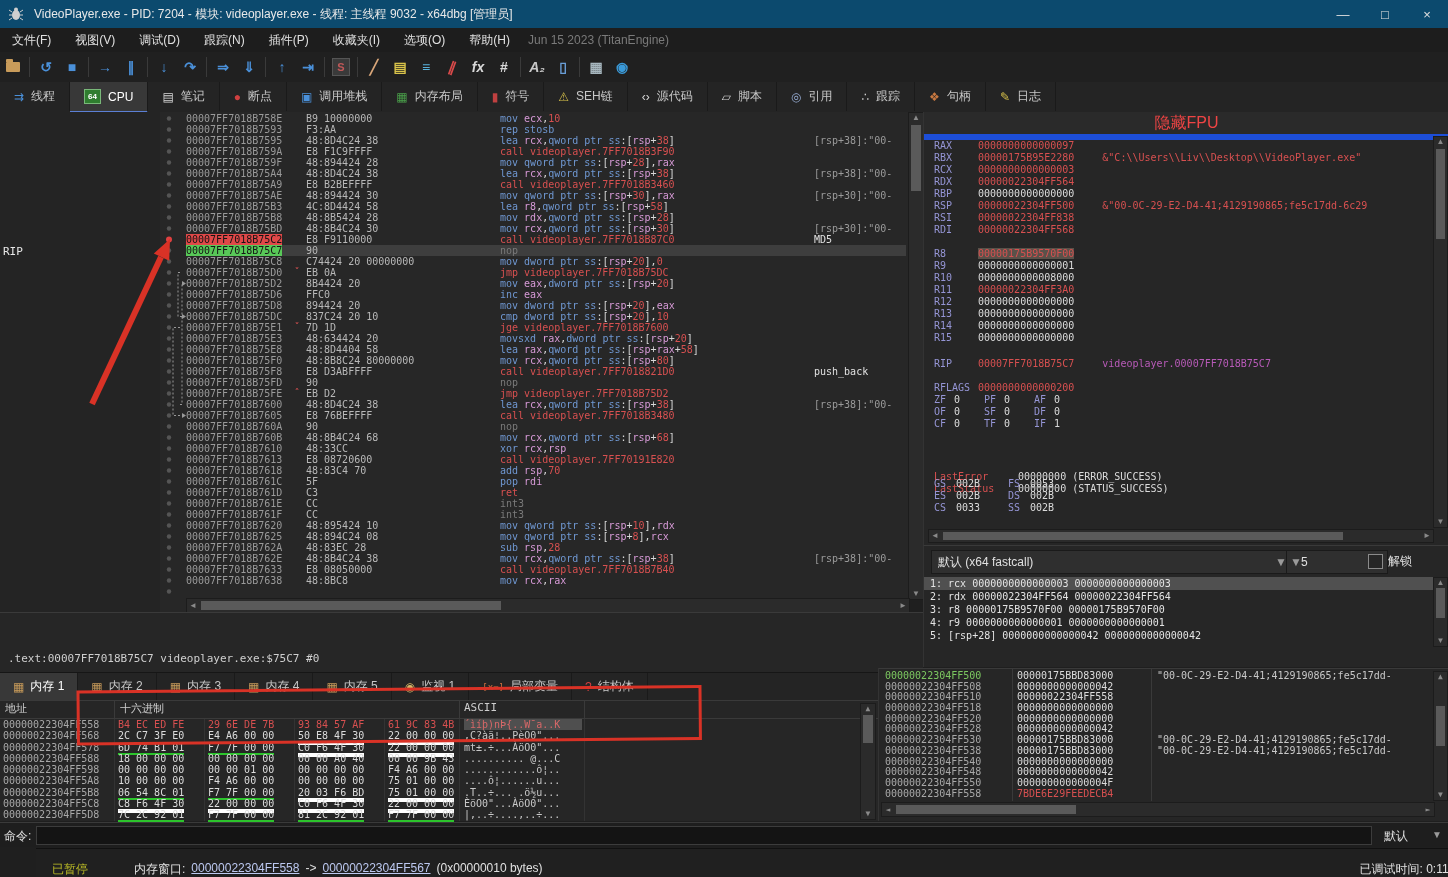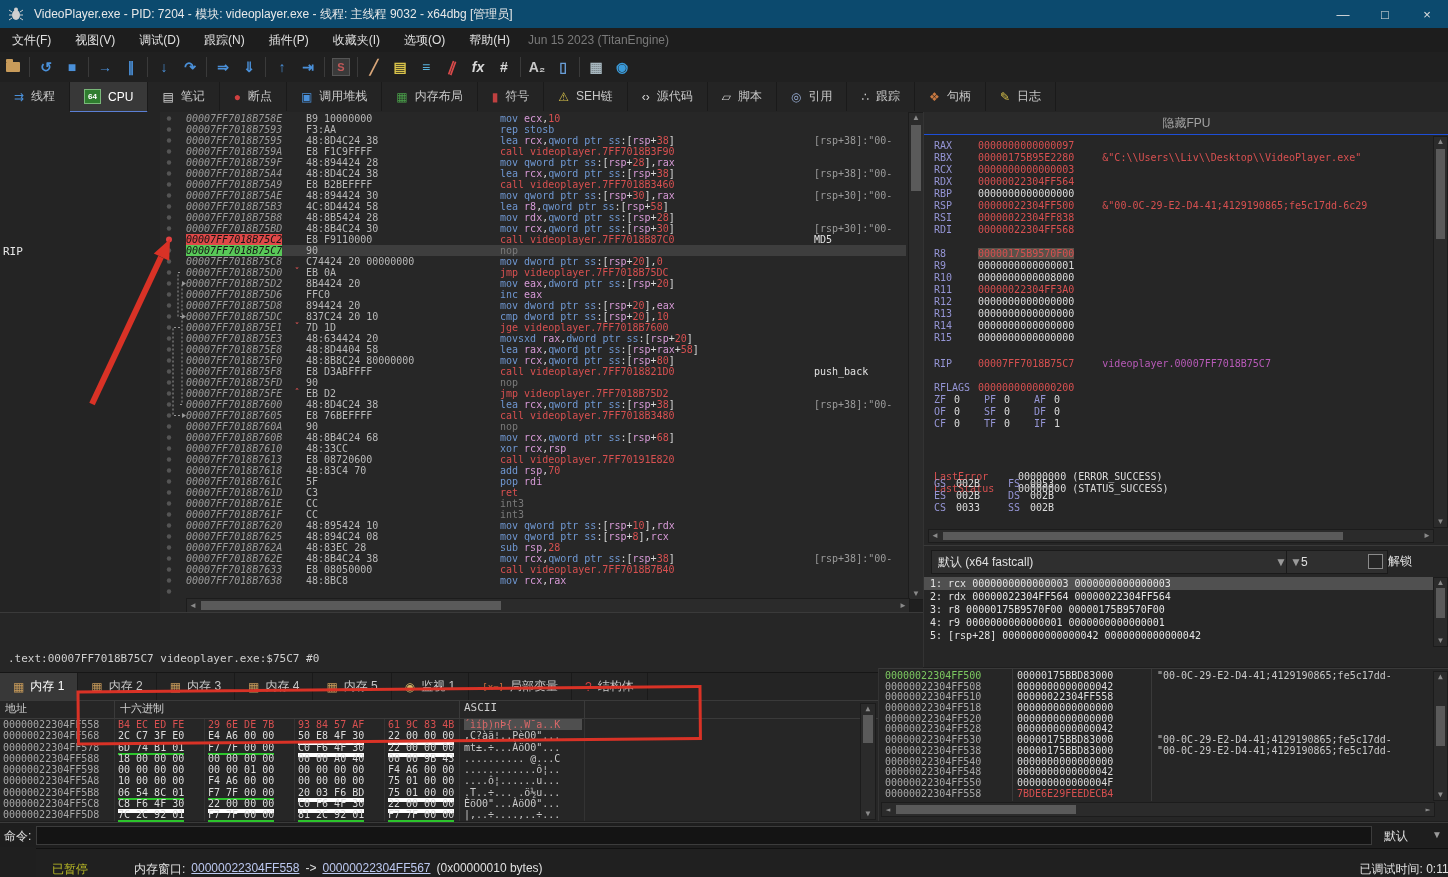--- a/index.html
+++ b/index.html
@@ -34,21 +34,21 @@
   .tab .glyph{font-size:12px;}
   .chip64{width:15px;height:13px;background:#2f7d2f;border:1px solid #79b879;color:#fff;font-size:8px;display:flex;align-items:center;justify-content:center;font-weight:bold;}
 
   
   #cpu-side{position:absolute;left:0;top:112px;width:160px;height:500px;background:#242424;border-right:1px solid #333;}
   #rip-label{position:absolute;left:3px;top:133px;color:#e8e8e8;font-size:11px;}
   #disasm{position:absolute;left:160px;top:112px;width:748px;height:500px;background:#272727;overflow:hidden;}
   .drow{position:relative;height:11px;line-height:11px;font-size:10px;}
   .drow.sel::before{content:"";position:absolute;left:26px;right:2px;top:0;bottom:0;background:#3e3e3e;}
   .dcell{position:absolute;top:0;height:11px;white-space:pre;overflow:visible;z-index:1;}
-  .d-addr{left:26px;width:116px;color:#9a9a9a;font-style:italic;}
+  .d-addr{left:26px;width:116px;color:#9a9a9a;}
   .a-bp{background:#e04848;color:#141414;}
   .a-rip{background:#58c858;color:#141414;}
   .d-bytes{left:146px;width:190px;color:#b8b8b8;}
   .d-mark{left:134px;width:10px;color:#d75050;}
   .d-instr{left:340px;width:312px;}
   .d-cmt{left:654px;width:92px;color:#9a9a9a;}
   .c-white{color:#e0e0e0;}
   .t-blue{color:#6f97d1;}
   .t-reg{color:#d79ad7;}
   .t-num{color:#d75050;}
@@ -56,21 +56,21 @@
   .t-red{color:#d75050;}
   .t-gray{color:#7a7a7a;}
 
   
   .sb{background:#2b2b2b;border:1px solid #1c1c1c;position:absolute;}
   .sb .thumb{position:absolute;background:#5a5a5a;}
   .sb .arr{position:absolute;color:#8a8a8a;font-size:8px;line-height:8px;text-align:center;width:100%;}
 
   
   #registers{position:absolute;left:923px;top:112px;width:525px;height:433px;background:#262626;border-left:1px solid #333;}
-  #reg-header{height:22px;line-height:22px;text-align:center;color:#a3a3a3;background:#2a2a2a;border-bottom:1px solid #1d4ed8;font-size:12px;}
+  #reg-header{height:22px;line-height:22px;text-align:center;color:#ef4444;background:#2a2a2a;border-bottom:6px solid #1d4ed8;font-size:16px;}
   #reg-body{position:absolute;left:10px;top:28px;right:18px;font-size:10px;line-height:12px;}
   .r-line{height:12px;white-space:pre;}
   .r-gap{height:12px;}
   .r-name{display:inline-block;min-width:44px;color:#9595d5;}
   .r-red{color:#d75050;}
   .r-white{color:#dcdcdc;}
   .r-sel{background:#5a5149;}
   .r-cmt-red{color:#d75050;margin-left:28px;}
   .r-cmt-pur{color:#b85ab8;margin-left:28px;}
   .f-name{display:inline-block;width:20px;color:#9595d5;}
@@ -234,21 +234,21 @@
         <span style="color: rgb(217, 74, 74); transform: rotate(20deg);">∥</span>
       </div>
       <div class="tb-icon">
         <span style="color: rgb(216, 216, 216); font-style: italic;">fx</span>
       </div>
       <div class="tb-icon">
         <span style="color: rgb(216, 216, 216);">#</span>
       </div>
       <div class="tb-sep"></div>
       <div class="tb-icon">
-        <span style="color: rgb(200, 200, 200);">A₂</span>
+        <span style="color: rgb(200, 200, 200); font-style: italic;">A₂</span>
       </div>
       <div class="tb-icon">
         <span style="color: rgb(106, 159, 216);">▯</span>
       </div>
       <div class="tb-sep"></div>
       <div class="tb-icon">
         <span style="color: rgb(168, 184, 192);">▦</span>
       </div>
       <div class="tb-icon">
         <span style="color: rgb(58, 154, 217);">◉</span>

